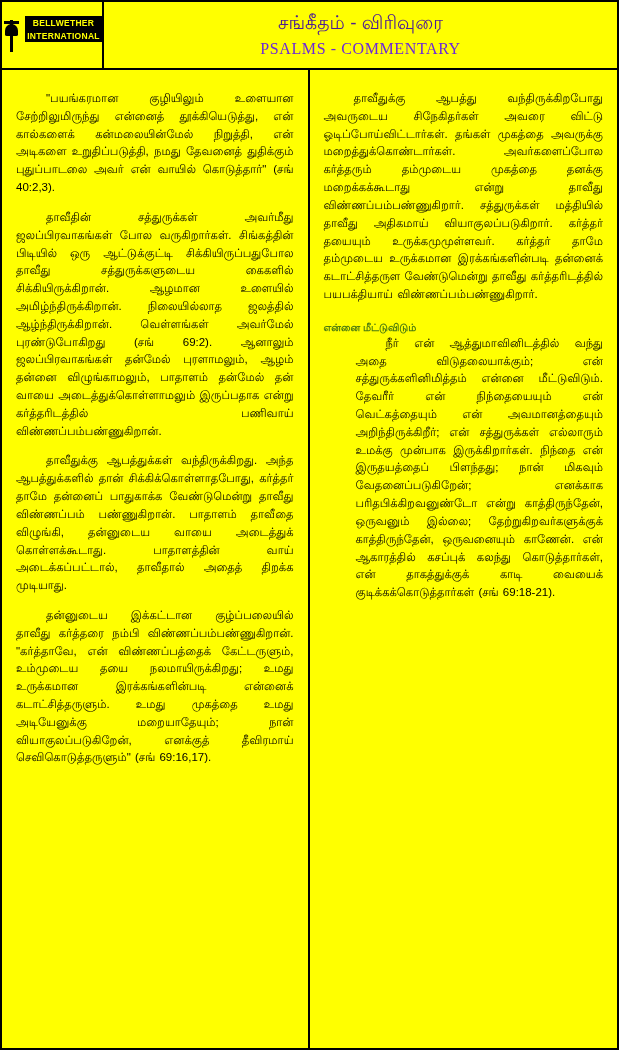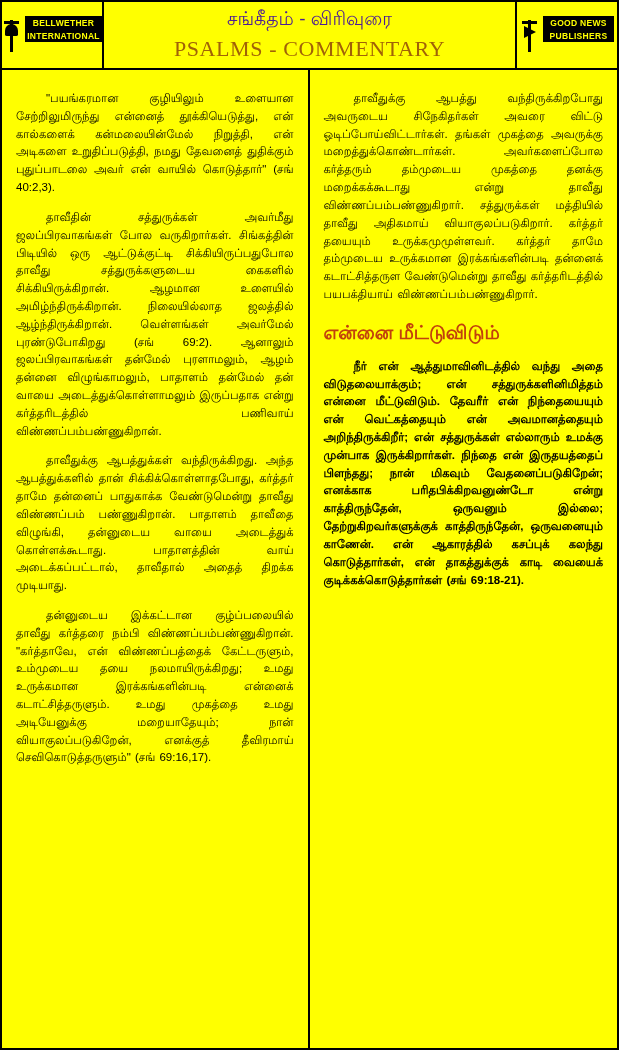--- a/index.html
+++ b/index.html
@@ -125,22 +125,22 @@
   .title-ta {
     font-family: "Liberation Sans", sans-serif;
     font-size: 19px;
     color: #4c1d95;
     font-weight: normal;
     line-height: 1.2;
     margin-bottom: 6px;
   }
   .title-en {
     font-family: "Liberation Serif", serif;
-    font-size: 22px;
-    color: #a16207;
+    font-size: 16px;
+    color: #6d28d9;
     letter-spacing: 0.6px;
   }
   
   .body-area {
     display: flex;
     height: 978px;
     box-sizing: border-box;
   }
   .column {
     box-sizing: border-box;
@@ -155,28 +155,29 @@
     font-family: "Liberation Sans", sans-serif;
     font-size: 11.5px;
     line-height: 1.55;
     color: #000000;
     text-align: justify;
     text-indent: 30px;
     text-justify: inter-word;
     word-spacing: 1px;
   }
   p.para.bold {
+    font-weight: normal;
+    margin-left: 32px;
+  }
+  h2.section-title {
+    margin: 18px 0 0 0;
+    font-family: "Liberation Sans", sans-serif;
+    font-size: 10px;
     font-weight: bold;
-  }
-  h2.section-title {
-    margin: 18px 0 12px 0;
-    font-family: "Liberation Sans", sans-serif;
-    font-size: 19px;
-    font-weight: bold;
-    color: #c2410c;
+    color: #4d7c0f;
     text-align: left;
   }
 </style>
 </head>
 <body>
 
 <div class="page">
 
   <div class="header">
 
@@ -192,33 +193,20 @@
           <span class="logo-line">INTERNATIONAL</span>
         </span>
       </div>
     </div>
 
     <div class="title-box">
       <div class="title-ta">சங்கீதம் - விரிவுரை</div>
       <div class="title-en">PSALMS - COMMENTARY</div>
     </div>
 
-    <div class="logo-box right">
-      <div class="logo-row">
-        <span class="logo-emblem trumpet">
-          <span class="arm"></span>
-          <span class="post"></span>
-          <span class="bell"></span>
-        </span>
-        <span class="logo-text">
-          <span class="logo-line">GOOD NEWS</span>
-          <span class="logo-line">PUBLISHERS</span>
-        </span>
-      </div>
-    </div>
 
   </div>
 
   <div class="body-area">
 
     <div class="column left">
       <p class="para">"பயங்கரமான குழியிலும் உளையான சேற்றிலுமிருந்து என்னைத் தூக்கியெடுத்து, என் கால்களைக் கன்மலையின்மேல் நிறுத்தி, என் அடிகளை உறுதிப்படுத்தி, நமது தேவனைத் துதிக்கும் புதுப்பாடலை அவர் என் வாயில் கொடுத்தார்" (சங் 40:2,3).</p>
       <p class="para">தாவீதின் சத்துருக்கள் அவர்மீது ஜலப்பிரவாகங்கள் போல வருகிறார்கள். சிங்கத்தின் பிடியில் ஒரு ஆட்டுக்குட்டி சிக்கியிருப்பதுபோல தாவீது சத்துருக்களுடைய கைகளில் சிக்கியிருக்கிறான். ஆழமான உளையில் அமிழ்ந்திருக்கிறான். நிலையில்லாத ஜலத்தில் ஆழ்ந்திருக்கிறான். வெள்ளங்கள் அவர்மேல் புரண்டுபோகிறது (சங் 69:2). ஆனாலும் ஜலப்பிரவாகங்கள் தன்மேல் புரளாமலும், ஆழம் தன்னை விழுங்காமலும், பாதாளம் தன்மேல் தன் வாயை அடைத்துக்கொள்ளாமலும் இருப்பதாக என்று கர்த்தரிடத்தில் பணிவாய் விண்ணப்பம்பண்ணுகிறான்.</p>
       <p class="para">தாவீதுக்கு ஆபத்துக்கள் வந்திருக்கிறது. அந்த ஆபத்துக்களில் தான் சிக்கிக்கொள்ளாதபோது, கர்த்தர் தாமே தன்னைப் பாதுகாக்க வேண்டுமென்று தாவீது விண்ணப்பம் பண்ணுகிறான். பாதாளம் தாவீதை விழுங்கி, தன்னுடைய வாயை அடைத்துக் கொள்ளக்கூடாது. பாதாளத்தின் வாய் அடைக்கப்பட்டால், தாவீதால் அதைத் திறக்க முடியாது.</p>
       <p class="para">தன்னுடைய இக்கட்டான குழ்ப்பலையில் தாவீது கர்த்தரை நம்பி விண்ணப்பம்பண்ணுகிறான். "கர்த்தாவே, என் விண்ணப்பத்தைக் கேட்டருளும், உம்முடைய தயை நலமாயிருக்கிறது; உமது உருக்கமான இரக்கங்களின்படி என்னைக் கடாட்சித்தருளும். உமது முகத்தை உமது அடியேனுக்கு மறையாதேயும்; நான் வியாகுலப்படுகிறேன், எனக்குத் தீவிரமாய் செவிகொடுத்தருளும்" (சங் 69:16,17).</p>

